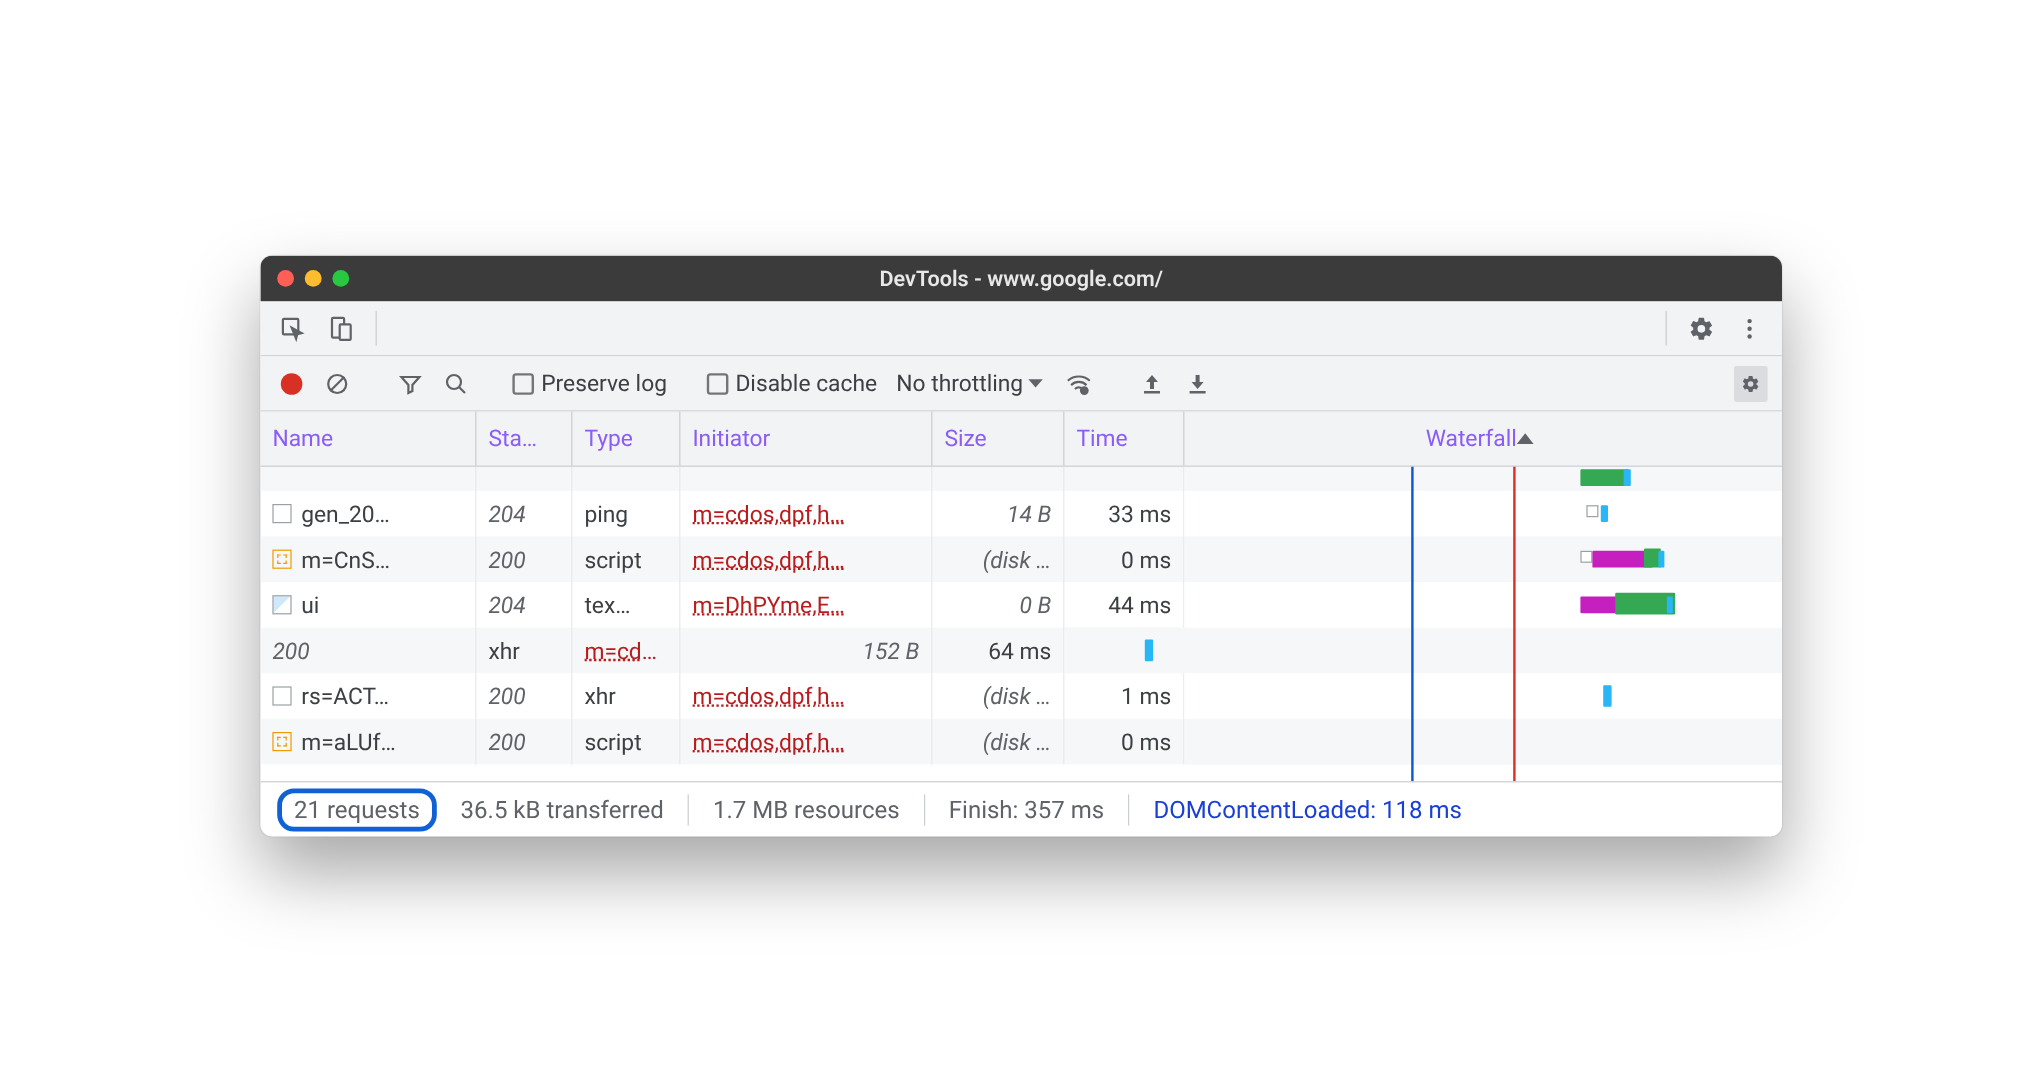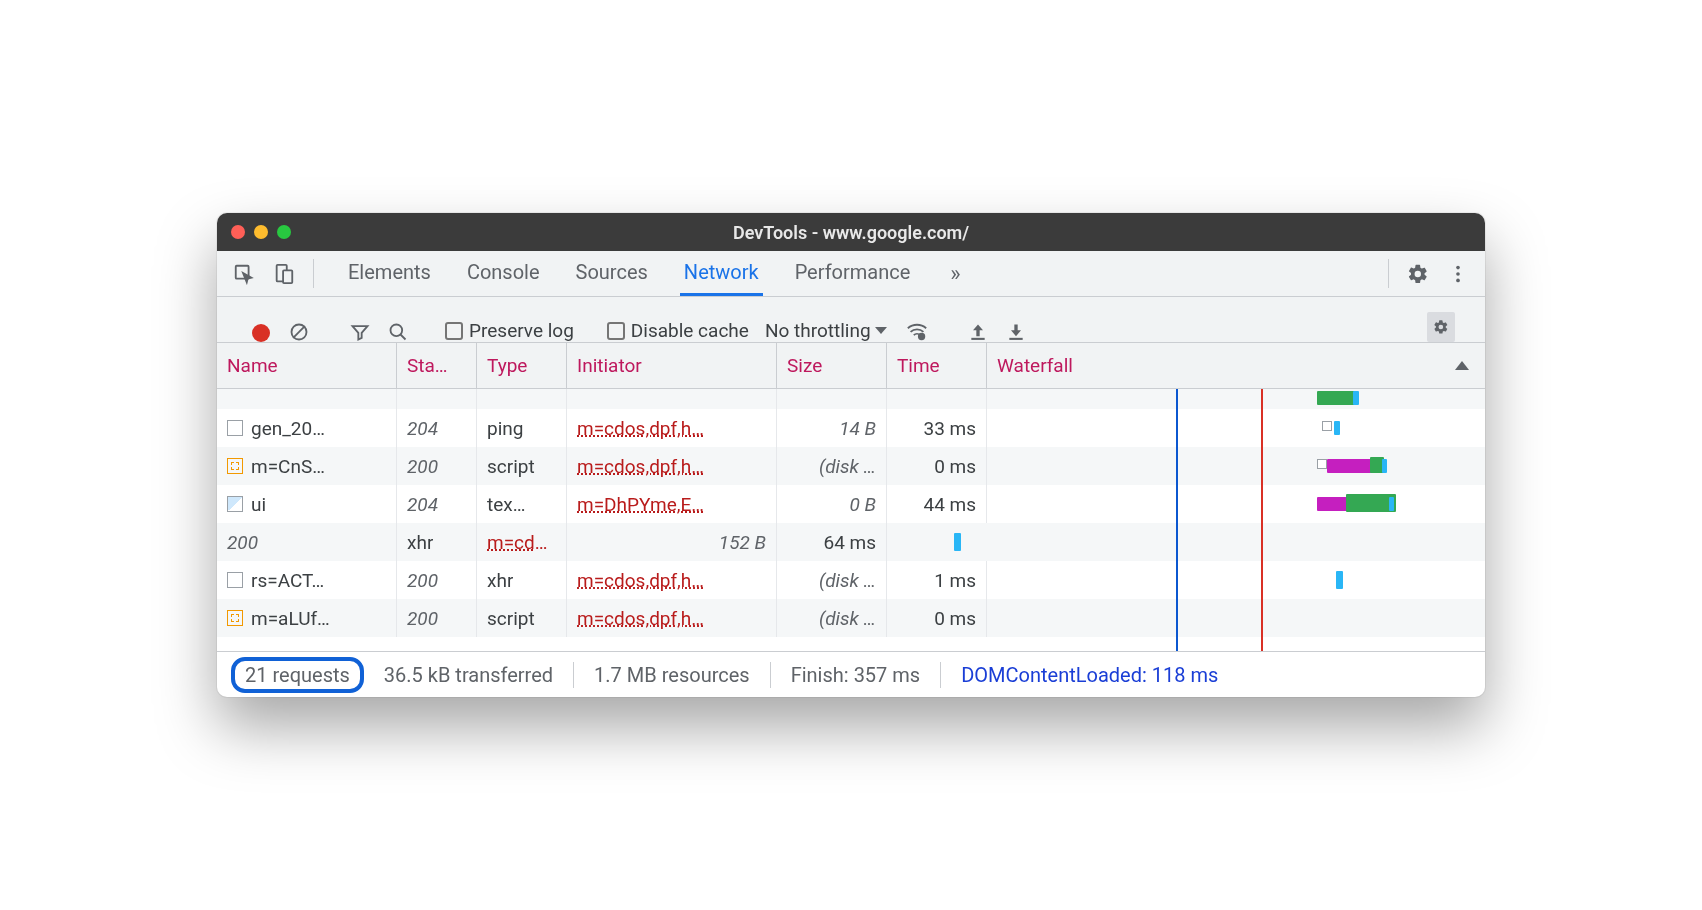--- a/index.html
+++ b/index.html
@@ -55,47 +55,47 @@
     cursor: pointer; border-bottom: 3px solid transparent; padding: 0 4px;
   }
   .tab.active { color: #1a73e8; border-bottom-color: #1a73e8; }
   .tabbar .spacer { flex: 1; }
   .more-icon { color: #5f6368; font-size: 22px; display:flex; align-items:center; padding: 0 8px; cursor:pointer;}
   
   .toolbar {
     height: 46px;
     background: #f1f3f4;
     border-bottom: 1px solid #cacdd1;
-    display: flex; align-items: flex-end;
-    padding: 0 30px; gap: 10px;
+    display: flex; align-items: center;
+    padding: 0 12px; gap: 10px;
     font-size: 19px; color: #3c4043;
   }
   .toolbar .tb-icon { width: 28px; display:flex; align-items:center; justify-content:center; color:#5f6368; cursor:pointer; }
   .record { width: 18px; height: 18px; border-radius: 50%; background: #d93025; }
   .checkbox { width: 18px; height: 18px; border: 2px solid #757575; border-radius: 3px; display:inline-block; vertical-align:middle; margin-right:6px;}
   .checklabel { display:flex; align-items:center; gap:0; cursor:pointer;}
   .throttling { display:flex; align-items:center; gap:4px; cursor:pointer; padding: 0 6px;}
   .caret-down { width:0; height:0; border-left:6px solid transparent; border-right:6px solid transparent; border-top:7px solid #5f6368;}
   .toolbar .spacer { flex:1; }
   .gear-highlight { background:#dadce0; padding:4px 6px; border-radius:2px; }
 
   .headers {
     display: grid;
     grid-template-columns: 180px 80px 90px 210px 110px 100px 1fr;
     height: 46px;
     background: #f1f3f4;
     border-bottom: 1px solid #cacdd1;
-    font-size: 19px; color: #be185d;
+    font-size: 19px; color: #8b5cf6;
   }
   .headers > div {
     display:flex; align-items:center; padding: 0 10px;
     border-right: 1px solid #cacdd1; overflow:hidden; white-space:nowrap;
     cursor: pointer;
   }
-  .headers > div:last-child { border-right:none; justify-content: space-between;}
+  .headers > div:last-child { border-right:none; justify-content: center;}
   .sort-caret { width:0; height:0; border-left:7px solid transparent; border-right:7px solid transparent; border-bottom:9px solid #5f6368; margin-right:6px;}
 
   .rows { height: 262px; overflow:hidden; position:relative;}
   .row {
     display: grid;
     grid-template-columns: 180px 80px 90px 210px 110px 100px 1fr;
     height: 38px;
     font-size: 19px; color:#3c4043;
   }
   .row:nth-child(odd){ background:#f5f7f8;}
@@ -164,28 +164,20 @@
           <path d="M11 11 L20 16 L16 17 L15 21 Z" fill="#5f6368"></path>
         </svg>
     </div>
     <div class="iconbtn">
       <svg width="22" height="22" viewBox="0 0 24 24" fill="none" stroke="#5f6368" stroke-width="2">
           <rect x="4" y="2" width="11" height="18" rx="1"></rect>
           <rect x="11" y="8" width="10" height="14" rx="1" fill="#f1f3f4"></rect>
         </svg>
     </div>
     <div class="divider"></div>
-    <div class="tabs">
-      <div class="tab">Elements</div>
-      <div class="tab">Console</div>
-      <div class="tab">Sources</div>
-      <div class="tab active">Network</div>
-      <div class="tab">Performance</div>
-      <div class="more-icon">»</div>
-    </div>
     <div class="spacer"></div>
     <div class="divider"></div>
     <div class="iconbtn">
       <svg width="22" height="22" viewBox="0 0 24 24" fill="#5f6368">
           <path d="M19.14,12.94a7,7,0,0,0,.05-.94,7,7,0,0,0-.05-.94l2.11-1.65a.5.5,0,0,0,.12-.64l-2-3.46a.5.5,0,0,0-.61-.22l-2.49,1a7,7,0,0,0-1.62-.94l-.38-2.65A.5.5,0,0,0,13.77,2H9.77a.5.5,0,0,0-.5.42L8.89,5.07a7,7,0,0,0-1.62.94l-2.49-1a.5.5,0,0,0-.61.22l-2,3.46a.5.5,0,0,0,.12.64L4.4,11a7,7,0,0,0-.05.94,7,7,0,0,0,.05.94L2.29,14.53a.5.5,0,0,0-.12.64l2,3.46a.5.5,0,0,0,.61.22l2.49-1a7,7,0,0,0,1.62.94l.38,2.65a.5.5,0,0,0,.5.42h4a.5.5,0,0,0,.5-.42l.38-2.65a7,7,0,0,0,1.62-.94l2.49,1a.5.5,0,0,0,.61-.22l2-3.46a.5.5,0,0,0-.12-.64ZM11.77,15.5A3.5,3.5,0,1,1,15.27,12,3.5,3.5,0,0,1,11.77,15.5Z"></path>
         </svg>
     </div>
     <div class="iconbtn">
       <svg width="22" height="22" viewBox="0 0 24 24" fill="#5f6368">
           <circle cx="12" cy="5" r="2"></circle>

